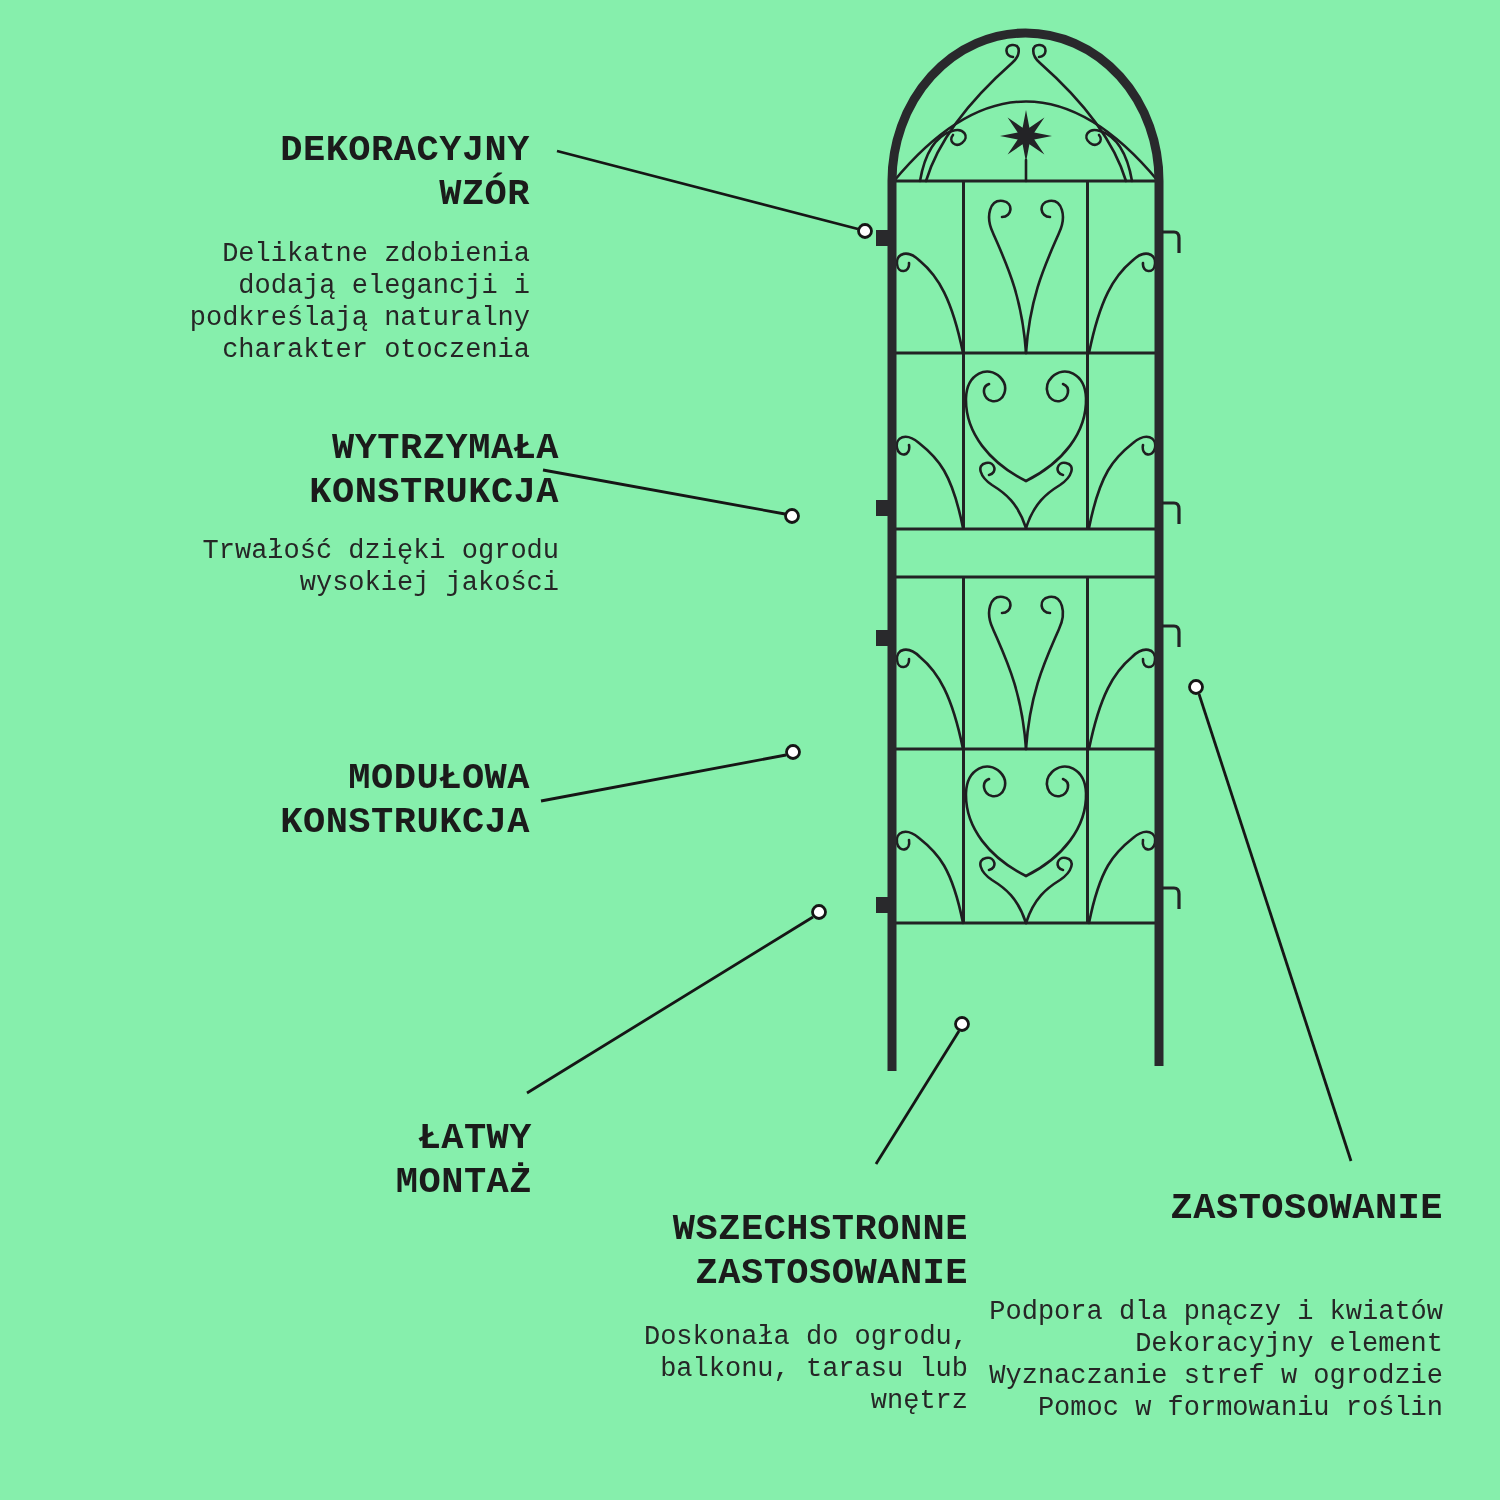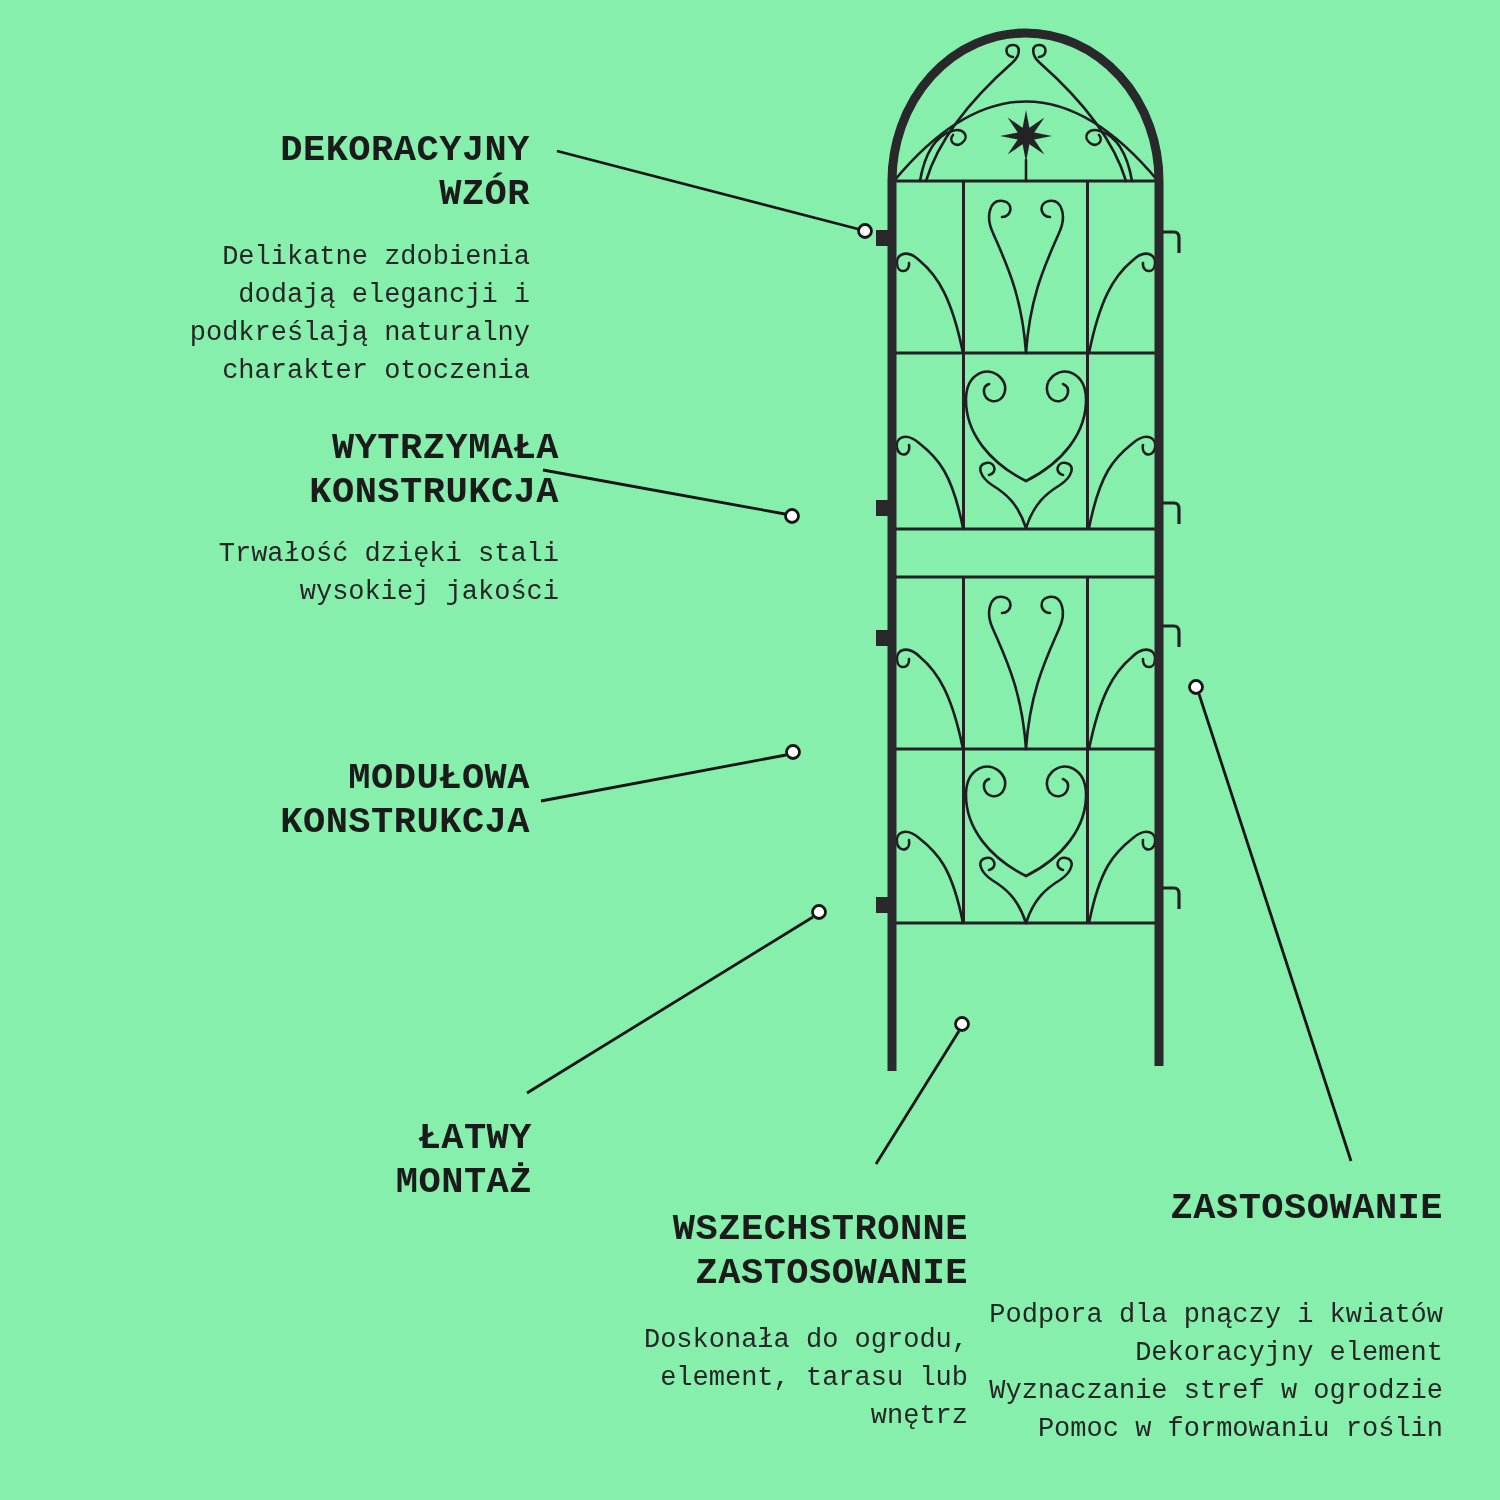--- a/index.html
+++ b/index.html
@@ -17,21 +17,21 @@
     font-size:37px;
     line-height:44px;
     font-weight:700;
     letter-spacing:.5px;
     color:#1b1b1b;
     white-space:pre-line;
   }
   .feature p{
     margin:0;
     font-size:27px;
-    line-height:38px;
+    line-height:32px;
     font-weight:400;
     color:#262626;
     white-space:pre-line;
   }
   .f1{top:128px;right:970px;width:420px;}
   .f2{top:426px;right:941px;width:420px;}
   .f3{top:756px;right:970px;width:500px;}
   .f4{top:1116px;right:968px;width:440px;}
   .f5{top:1186px;right:532px;width:430px;margin-top:21px;}
   .f6{top:1186px;right:57px;width:470px;}
@@ -148,39 +148,39 @@
 WZÓR</h2>
     <p>Delikatne zdobienia
 dodają elegancji i
 podkreślają naturalny
 charakter otoczenia</p>
   </section>
 
   <section class="feature f2">
     <h2>WYTRZYMAŁA
 KONSTRUKCJA</h2>
-    <p>Trwałość dzięki stali
+    <p>Trwałość dzięki ogrodu
 wysokiej jakości</p>
   </section>
 
   <section class="feature f3">
     <h2>MODUŁOWA
 KONSTRUKCJA</h2>
   </section>
 
   <section class="feature f4">
     <h2>ŁATWY
 MONTAŻ</h2>
   </section>
 
   <section class="feature f5">
     <h2>WSZECHSTRONNE
 ZASTOSOWANIE</h2>
     <p>Doskonała do ogrodu,
-element, tarasu lub
+balkonu, tarasu lub
 wnętrz</p>
   </section>
 
   <section class="feature f6">
     <h2>ZASTOSOWANIE</h2>
     <p>Podpora dla pnączy i kwiatów
 Dekoracyjny element
 Wyznaczanie stref w ogrodzie
 Pomoc w formowaniu roślin</p>
   </section>

